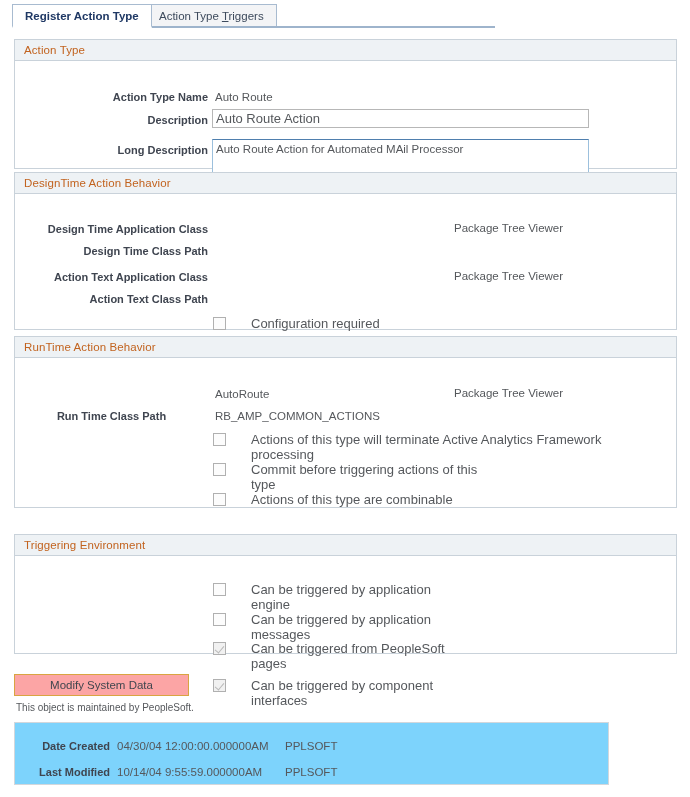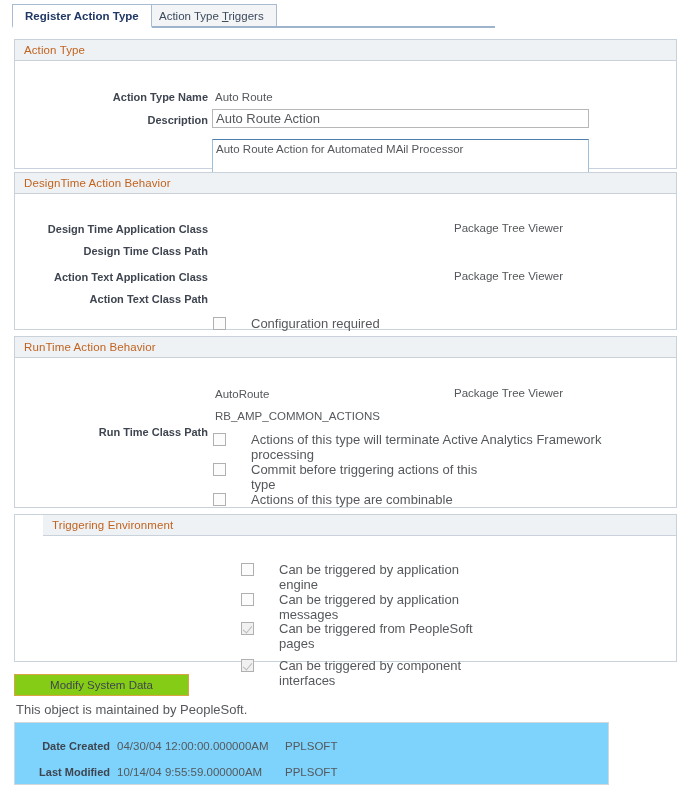--- a/index.html
+++ b/index.html
@@ -161,36 +161,36 @@
     text-align: left;
     color: #55585c;
     font-size: 13px;
     line-height: 15px;
   }
 
   
   .sysbtn {
     position: absolute;
     box-sizing: border-box;
-    background: #84cc16;
+    background: #fca5a5;
     border: 1px solid #d8a council;
     border: 1px solid #d9a441;
     color: #41464e;
     font-size: 11.5px;
     font-family: "Liberation Sans", sans-serif;
     display: flex;
     align-items: center;
     justify-content: center;
     cursor: pointer;
     padding: 0;
   }
   .maintext {
     position: absolute;
     color: #55585c;
-    font-size: 13px;
+    font-size: 10px;
     white-space: nowrap;
   }
   .datepanel {
     position: absolute;
     box-sizing: border-box;
     border: 1px solid #d2d7dc;
     background: #7dd3fc;
   }
 </style>
 </head>
@@ -208,20 +208,21 @@
 
 <div class="panel" style="top:39px; height:130px;">
   <div class="panel-header">Action Type</div>
   <div class="panel-body" style="height:108px;">
     <div class="lbl" style="left:0; width:193px; top:30px;">Action Type Name</div>
     <div class="val" style="left:200px; top:29px;">Auto Route</div>
 
     <div class="lbl" style="left:0; width:193px; top:53px;">Description</div>
     <input class="inputbox" style="left: 197px; top: 48px; width: 377px; height: 19px;" value="Auto Route Action">
 
+    <div class="lbl" style="left:0; width:193px; top:83px;">Long Description</div>
     <textarea class="textarea" style="left: 197px; top: 78px; width: 377px; height: 49px;">Auto Route Action for Automated MAil Processor</textarea>
   </div>
 </div>
 
 <div class="panel" style="top:172px; height:158px;">
   <div class="panel-header">DesignTime Action Behavior</div>
   <div class="panel-body" style="height:136px;">
     <div class="lbl" style="left:0; width:193px; top:29px;">Design Time Application Class</div>
     <div class="linktext" style="left:439px; top:28px;">Package Tree Viewer</div>
 
@@ -236,35 +237,35 @@
     <div class="cblabel" style="left:236px; top:122px; width:145px;">Configuration required</div>
   </div>
 </div>
 
 <div class="panel" style="top:336px; height:172px;">
   <div class="panel-header">RunTime Action Behavior</div>
   <div class="panel-body" style="height:150px;">
     <div class="val" style="left:200px; top:29px;">AutoRoute</div>
     <div class="linktext" style="left:439px; top:29px;">Package Tree Viewer</div>
 
-    <div class="lbl" style="left:0; width:193px; top:68px;">Run Time Class Path</div>
+    <div class="lbl" style="left:0; width:193px; top:52px;text-align:center;">Run Time Class Path</div>
     <div class="val" style="left:200px; top:51px;">RB_AMP_COMMON_ACTIONS</div>
 
     <div class="cbox" style="left:198px; top:75px;"></div>
     <div class="cblabel" style="left:236px; top:74px; width:416px;">Actions of this type will terminate Active Analytics Framework processing</div>
 
     <div class="cbox" style="left:198px; top:105px;"></div>
     <div class="cblabel" style="left:236px; top:104px; width:250px;">Commit before triggering actions of this type</div>
 
     <div class="cbox" style="left:198px; top:135px;"></div>
     <div class="cblabel" style="left:236px; top:134px; width:214px;">Actions of this type are combinable</div>
   </div>
 </div>
 
-<div class="panel" style="top:514px; height:148px;padding-left:28px;">
+<div class="panel" style="top:534px; height:120px;">
   <div class="panel-header">Triggering Environment</div>
   <div class="panel-body" style="height:126px;">
     <div class="cbox" style="left:198px; top:27px;"></div>
     <div class="cblabel" style="left:236px; top:26px; width:216px;">Can be triggered by application engine</div>
 
     <div class="cbox" style="left:198px; top:57px;"></div>
     <div class="cblabel" style="left:236px; top:56px; width:216px;">Can be triggered by application messages</div>
 
     <div class="cbox checked" style="left:198px; top:86px;"></div>
     <div class="cblabel" style="left:236px; top:85px; width:216px;">Can be triggered from PeopleSoft pages</div>

